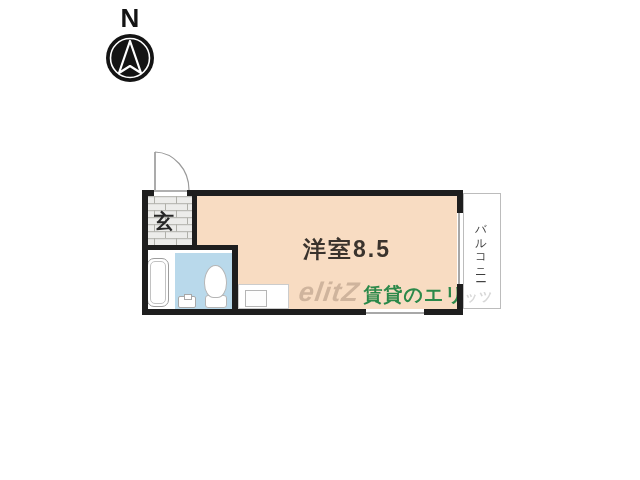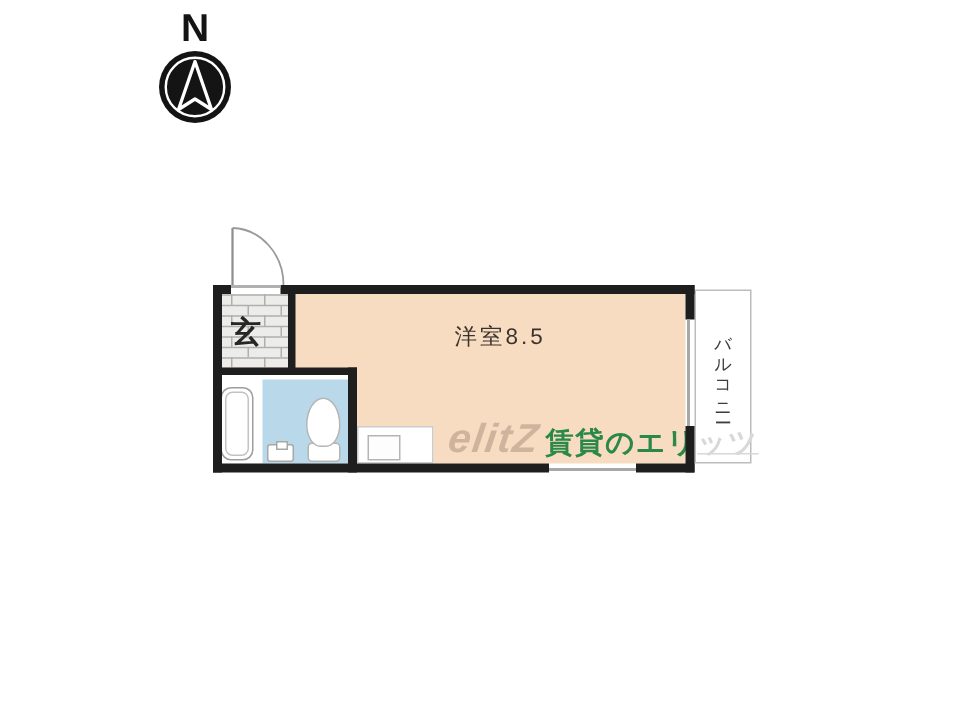--- a/index.html
+++ b/index.html
@@ -40,21 +40,21 @@
   .kitchen-sink{position:absolute;left:6px;top:5px;width:20px;height:15px;
         border:1.2px solid #b5b5b5;background:#fdfdfd;}
 
   
   .watermark{left:299px;top:277px;z-index:3;display:flex;align-items:baseline;
              white-space:nowrap;}
   .wm-logo{font-size:27px;font-weight:800;font-style:italic;color:#c9ae97;
            letter-spacing:1px;transform:skewX(-8deg);opacity:.85;}
   .wm-text{font-size:19px;font-weight:700;color:#15803d;letter-spacing:1px;
            margin-left:4px;opacity:.9;}
-  .wm-tail{font-size:19px;font-weight:700;color:#d8d8d8;letter-spacing:1px;text-decoration:underline;}
+  .wm-tail{font-size:13px;font-weight:700;color:#d8d8d8;letter-spacing:1px;}
 
   
   .wall{background:#1e1e1e;z-index:4;}
   .wall-top{left:187px;top:190px;width:276px;height:6px;}
   .wall-top-stub{left:142px;top:190px;width:12px;height:6px;}
   .wall-left{left:142px;top:190px;width:6px;height:125px;}
   .wall-bottom-a{left:142px;top:309px;width:224px;height:6px;}
   .wall-bottom-b{left:424px;top:309px;width:39px;height:6px;}
   .wall-right-top{left:457px;top:190px;width:6px;height:23px;}
   .wall-right-bottom{left:457px;top:284px;width:6px;height:31px;}
@@ -63,21 +63,21 @@
   .wall-bath-right{left:232px;top:245px;width:6px;height:70px;}
   .opening-line{background:#a8a8a8;z-index:4;}
   .window-bottom{left:366px;top:312px;width:58px;height:2px;}
   .window-right{left:458px;top:213px;width:2px;height:71px;}
   .door-threshold{left:154px;top:190px;width:33px;height:1.6px;background:#b0b0b0;z-index:4;}
   .door-svg{left:153px;top:151px;width:37px;height:41px;z-index:4;}
 
   
   .room-label{z-index:5;color:#3a332d;}
   .entrance-label{left:154px;top:208px;font-size:20px;font-weight:600;color:#262626;}
-  .main-room-label{left:303px;top:215px;font-size:15px;letter-spacing:2px;font-weight:400;}
+  .main-room-label{left:303px;top:234px;font-size:23px;letter-spacing:2px;font-weight:700;}
   .balcony-label{left:473px;top:216px;font-size:11.5px;letter-spacing:2px;color:#3d3d3d;
                  writing-mode:vertical-rl;text-orientation:upright;}
 </style>
 </head>
 <body>
 
 <div class="stage">
 
   <div class="abs north-label">N</div>
   <svg class="abs compass" viewBox="0 0 52 52" aria-hidden="true">

